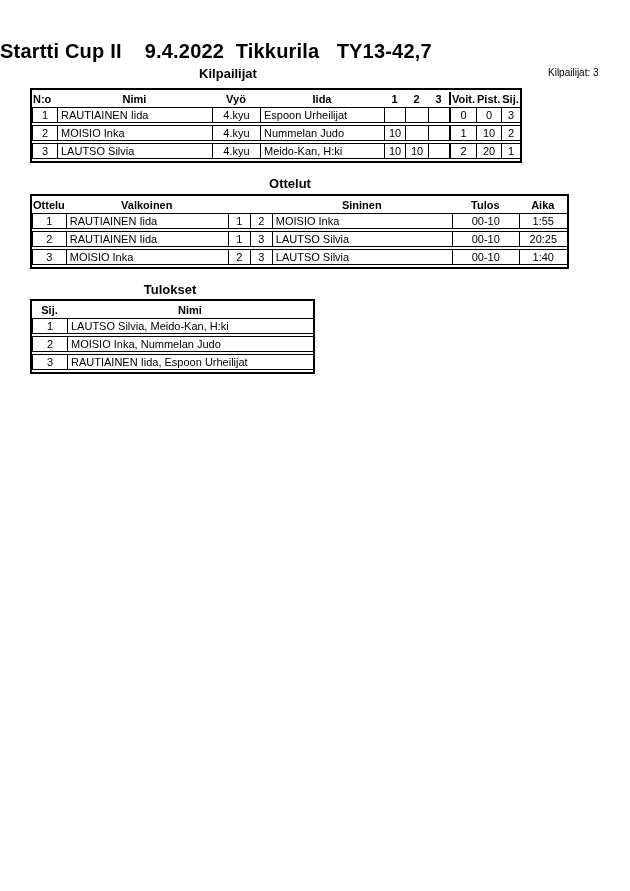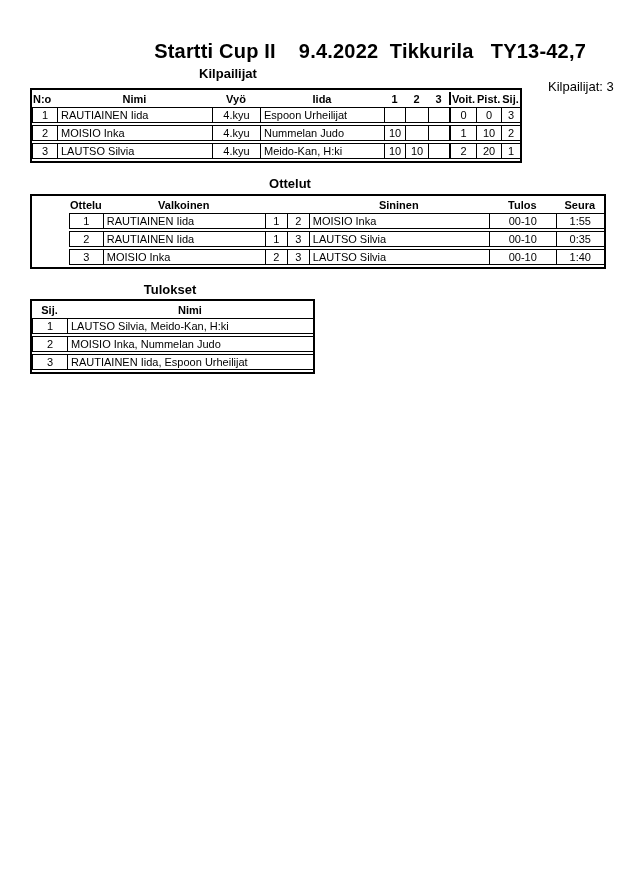--- a/index.html
+++ b/index.html
@@ -4,43 +4,43 @@
 <style>
   html,body { margin:0; padding:0; }
   body {
     width:630px; height:891px;
     background:#ffffff; color:#000000;
     font-family:"Liberation Sans", sans-serif;
     position:relative; overflow:hidden;
   }
   .title {
     position:absolute; top:40px; left:0; width:586px;
-    text-align:right; font-size:20px; font-weight:bold;
+    text-align:left; font-size:20px; font-weight:bold;
     white-space:pre; letter-spacing:0.2px;
   }
   .section-heading {
     position:absolute; font-size:13px; font-weight:bold;
     transform:translateX(-50%); white-space:nowrap;
   }
   #h-kilpailijat { left:228px; top:66px; }
   #h-ottelut    { left:290px; top:176px; }
   #h-tulokset   { left:170px; top:282px; }
   .count-label {
-    position:absolute; left:548px; top:79px; font-size:13px;
+    position:absolute; left:548px; top:67px; font-size:10px;
     white-space:nowrap;
   }
   table {
     position:absolute;
     border:2px solid #000;
     border-collapse:separate;
     border-spacing:0 2px;
     table-layout:fixed;
   }
   #t-kilpailijat { left:30px; top:88px; }
-  #t-ottelut     { left:30px; top:194px;padding-left:37px; }
+  #t-ottelut     { left:30px; top:194px; }
   #t-tulokset    { left:30px; top:299px; }
   th {
     font-size:11px; font-weight:bold; height:13px;
     padding:0 1px; border:none; overflow:hidden; white-space:nowrap;margin-left:16px;
   }
   td {
     font-size:11px; height:14px; padding:0 3px;
     border-top:1px solid #000; border-bottom:1px solid #000;
     border-left:1px solid #000;
     overflow:hidden; white-space:nowrap; background:#fff;
@@ -138,41 +138,41 @@
     <col style="width:48px">
   </colgroup>
   <thead>
     <tr>
       <th class="l">Ottelu</th>
       <th class="c">Valkoinen</th>
       <th class="c"></th>
       <th class="c"></th>
       <th class="c">Sininen</th>
       <th class="c">Tulos</th>
-      <th class="c">Seura</th>
+      <th class="c">Aika</th>
     </tr>
   </thead>
   <tbody>
     <tr>
       <td class="c">1</td>
       <td class="l">RAUTIAINEN Iida</td>
       <td class="c">1</td>
       <td class="c">2</td>
       <td class="l">MOISIO Inka</td>
       <td class="c">00-10</td>
       <td class="c">1:55</td>
     </tr>
     <tr>
       <td class="c">2</td>
       <td class="l">RAUTIAINEN Iida</td>
       <td class="c">1</td>
       <td class="c">3</td>
       <td class="l">LAUTSO Silvia</td>
       <td class="c">00-10</td>
-      <td class="c">0:35</td>
+      <td class="c">20:25</td>
     </tr>
     <tr>
       <td class="c">3</td>
       <td class="l">MOISIO Inka</td>
       <td class="c">2</td>
       <td class="c">3</td>
       <td class="l">LAUTSO Silvia</td>
       <td class="c">00-10</td>
       <td class="c">1:40</td>
     </tr>

